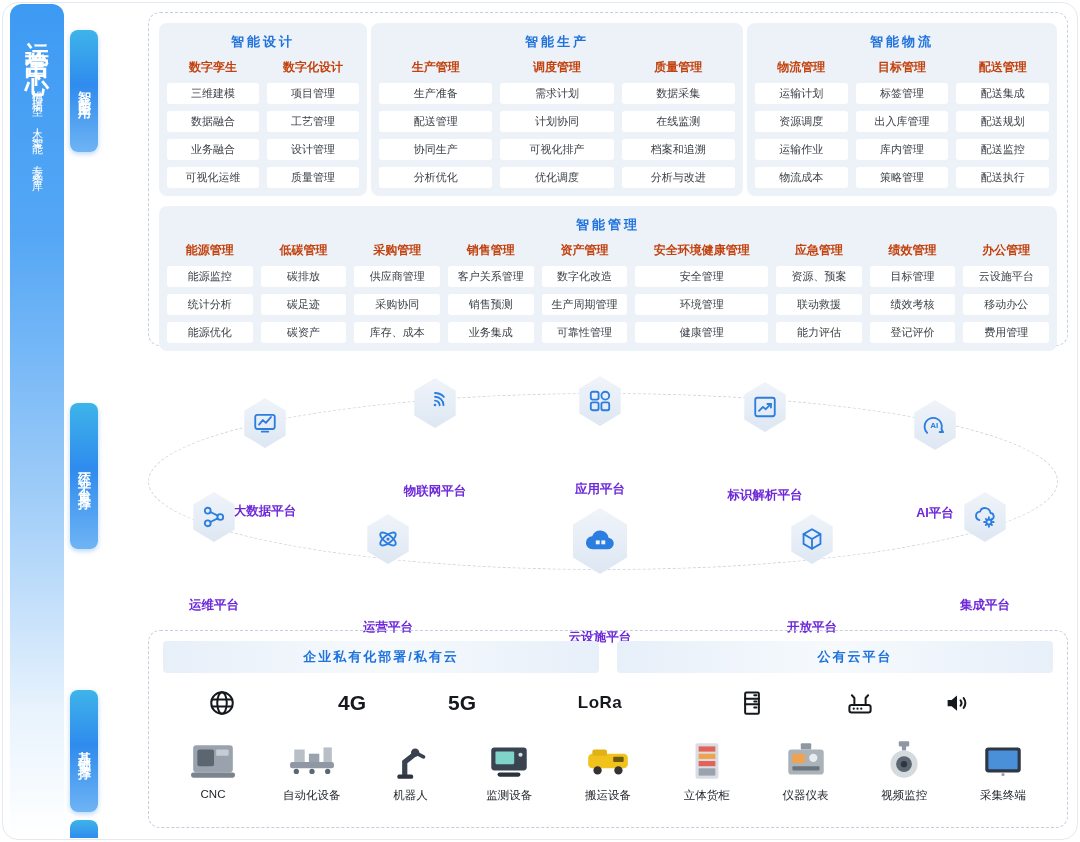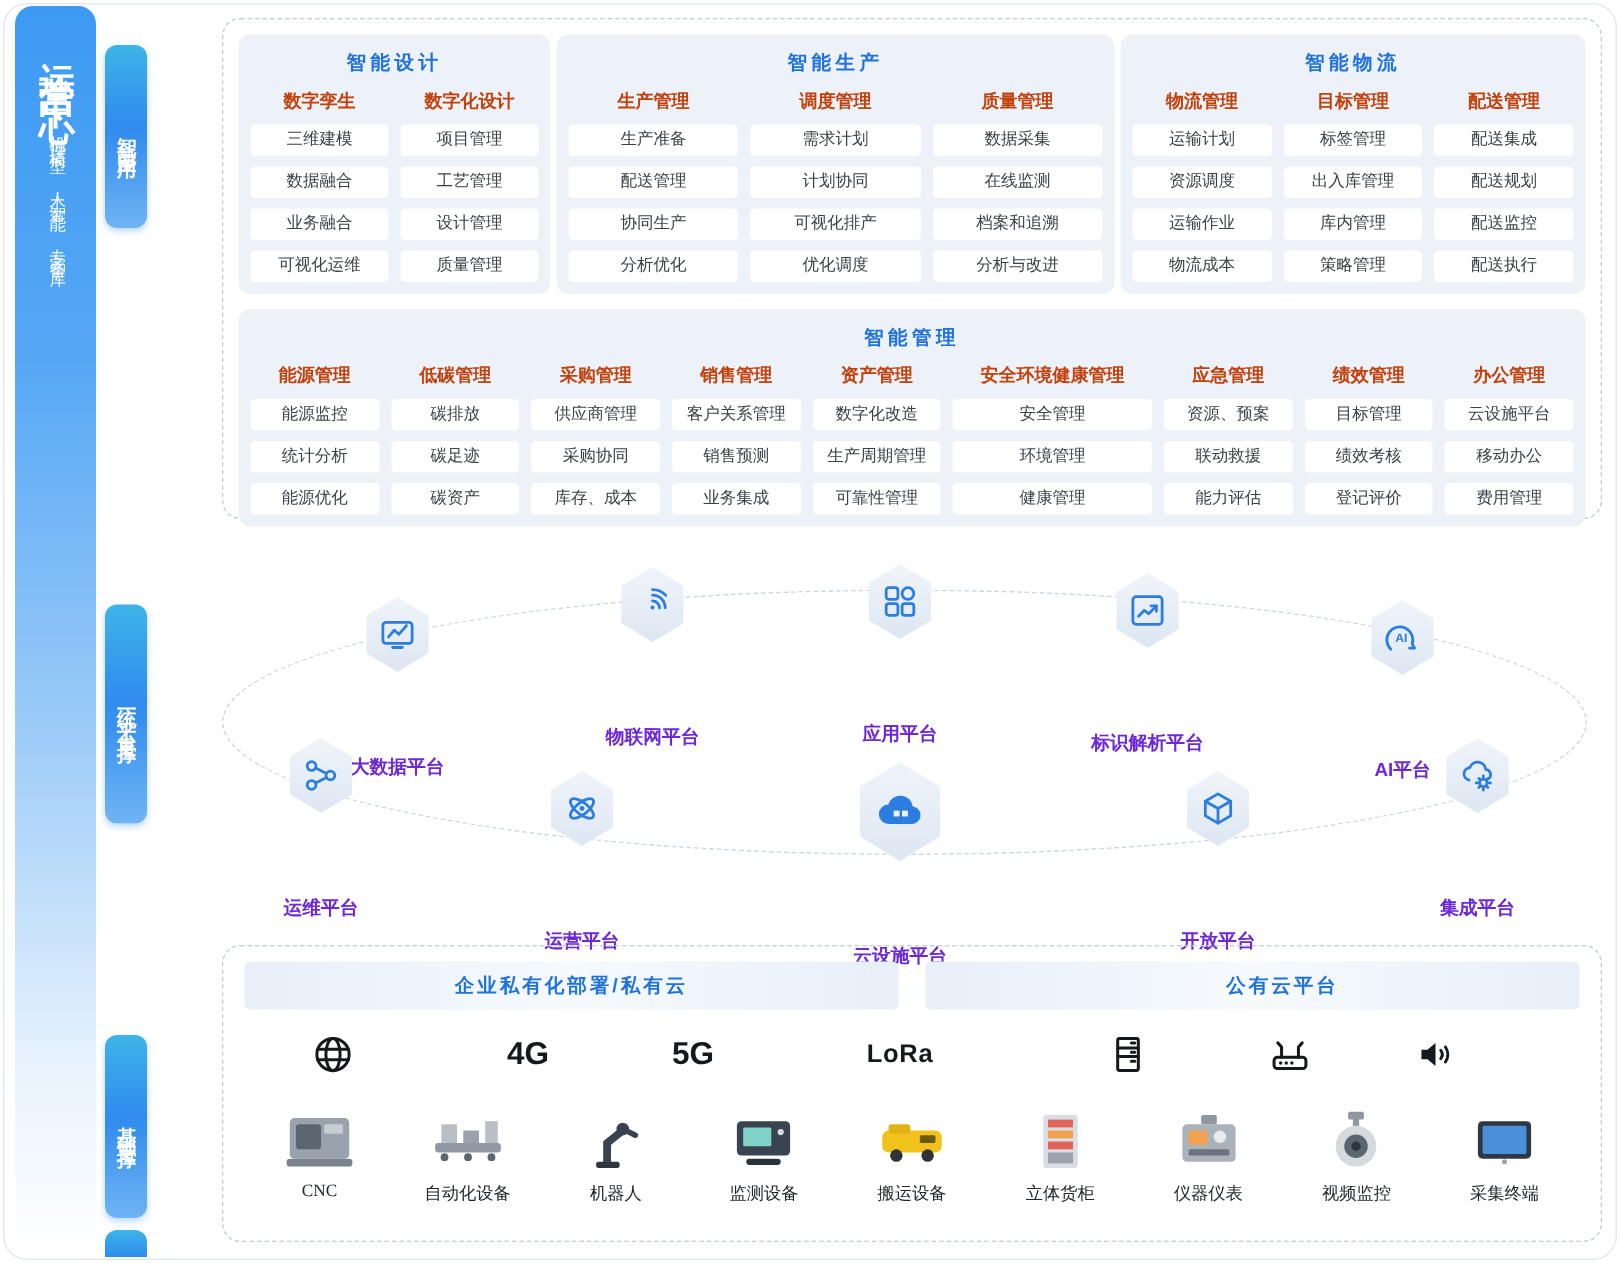--- a/index.html
+++ b/index.html
@@ -60,21 +60,21 @@
   .cloud-headers{display:flex;gap:18px;}
   .cloud-header{background:linear-gradient(90deg,#e7eff9,#f6fafd 50%,#e7eff9);border-radius:4px;
     text-align:center;color:#2073dc;font-size:13px;font-weight:bold;padding:7px 0;letter-spacing:2px;}
   #hdr-private{width:436px;}
   #hdr-public{flex:1;padding-left:40px;}
   #connectivity{position:relative;height:44px;margin-top:10px;}
   .conn-item{position:absolute;top:0;width:80px;height:40px;display:flex;align-items:center;
     justify-content:center;}
   .conn-text{font-size:21px;font-weight:800;color:#15181c;}
   .lora{font-size:17px;letter-spacing:.5px;}
-  #devices{display:flex;justify-content:space-between;padding:0 4px;margin-top:10px;font-family:Liberation Serif, serif;}
+  #devices{display:flex;justify-content:space-between;padding:0 4px;margin-top:10px;}
   .device{width:92px;display:flex;flex-direction:column;align-items:center;}
   .device-icon{height:46px;display:flex;align-items:flex-end;justify-content:center;}
   .device-label{font-size:11.5px;color:#23272c;margin-top:5px;white-space:nowrap;}
 </style>
 </head>
 <body>
 
 <div class="page">
   <div class="frame"></div>
 

